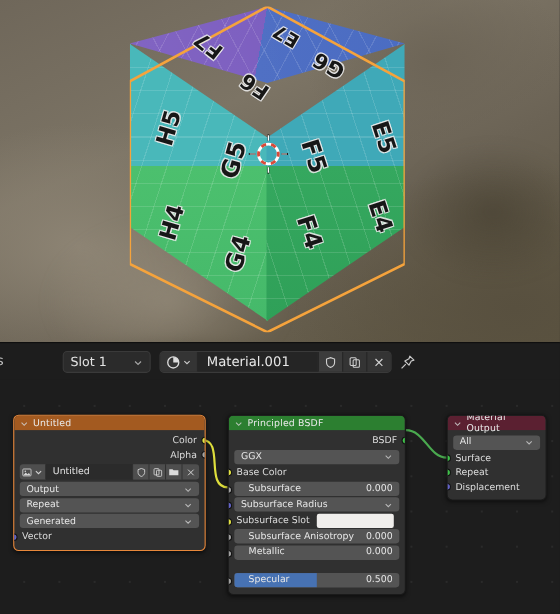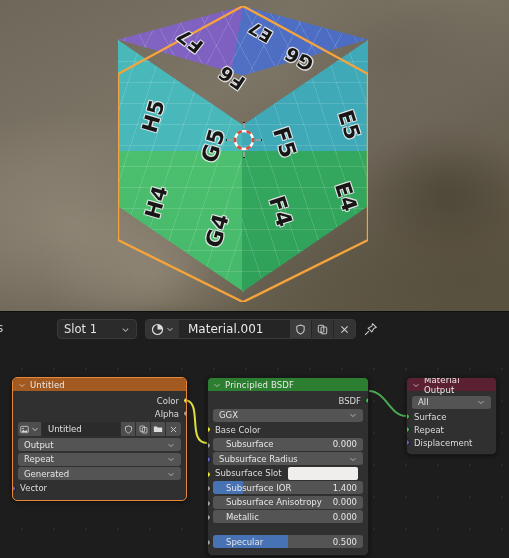--- a/index.html
+++ b/index.html
@@ -444,28 +444,20 @@
             <div style="position: relative;">
               <span class="sock l s-yellow" style="top:4px"></span>
               <div style="display:flex;align-items:center;height:13px;margin:1.5px 5px 1.5px 7px;">
                 <span style="font-size:8.5px;color:#dcdcdc;">Subsurface Slot</span>
                 <div class="swatch" style="flex:1;margin-left:6px;background:#f0eeec"></div>
               </div>
             </div>
             <div style="position: relative;">
               <span class="sock l s-grey" style="top:4px"></span>
               <div class="widget indent">
-                <div class="fill" style="width:20%"></div>
-                <span class="lbl">Subsurface IOR</span>
-                <span class="val">1.400</span>
-              </div>
-            </div>
-            <div style="position: relative;">
-              <span class="sock l s-grey" style="top:4px"></span>
-              <div class="widget indent">
                 <div class="fill" style="width:0%"></div>
                 <span class="lbl">Subsurface Anisotropy</span>
                 <span class="val">0.000</span>
               </div>
             </div>
             <div style="position: relative;">
               <span class="sock l s-grey" style="top:4px"></span>
               <div class="widget indent">
                 <div class="fill" style="width:0%"></div>
                 <span class="lbl">Metallic</span>

